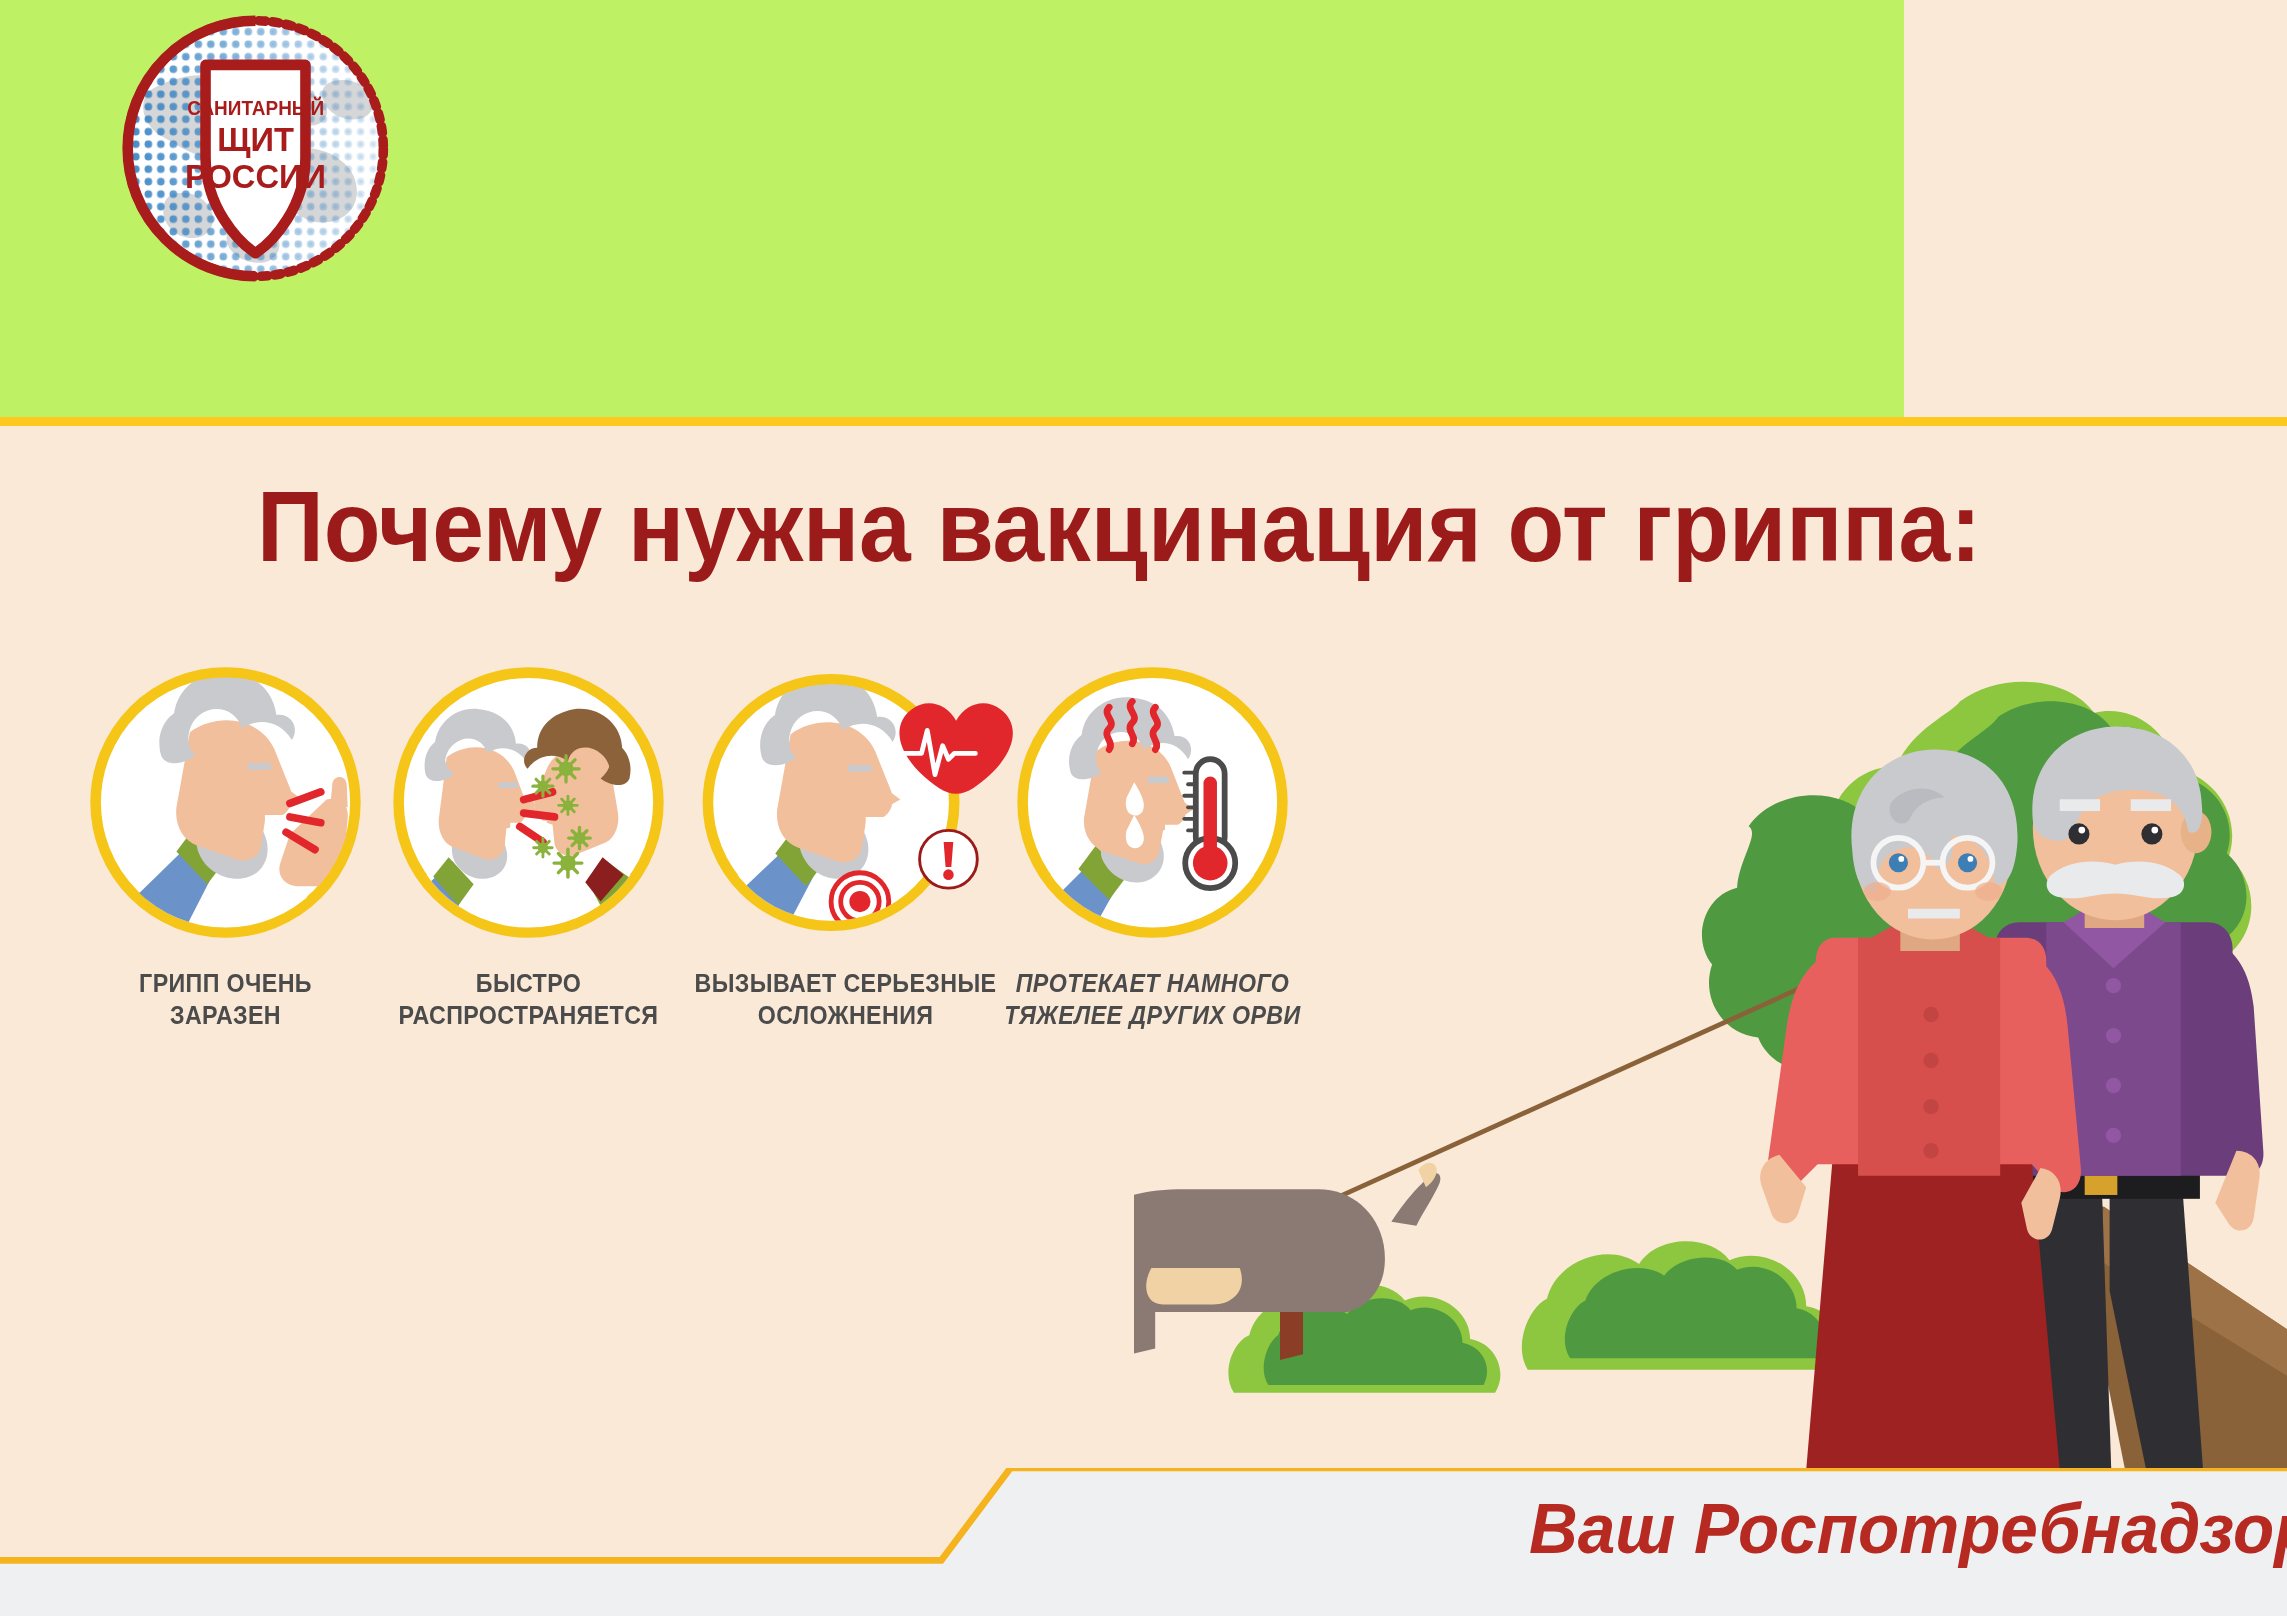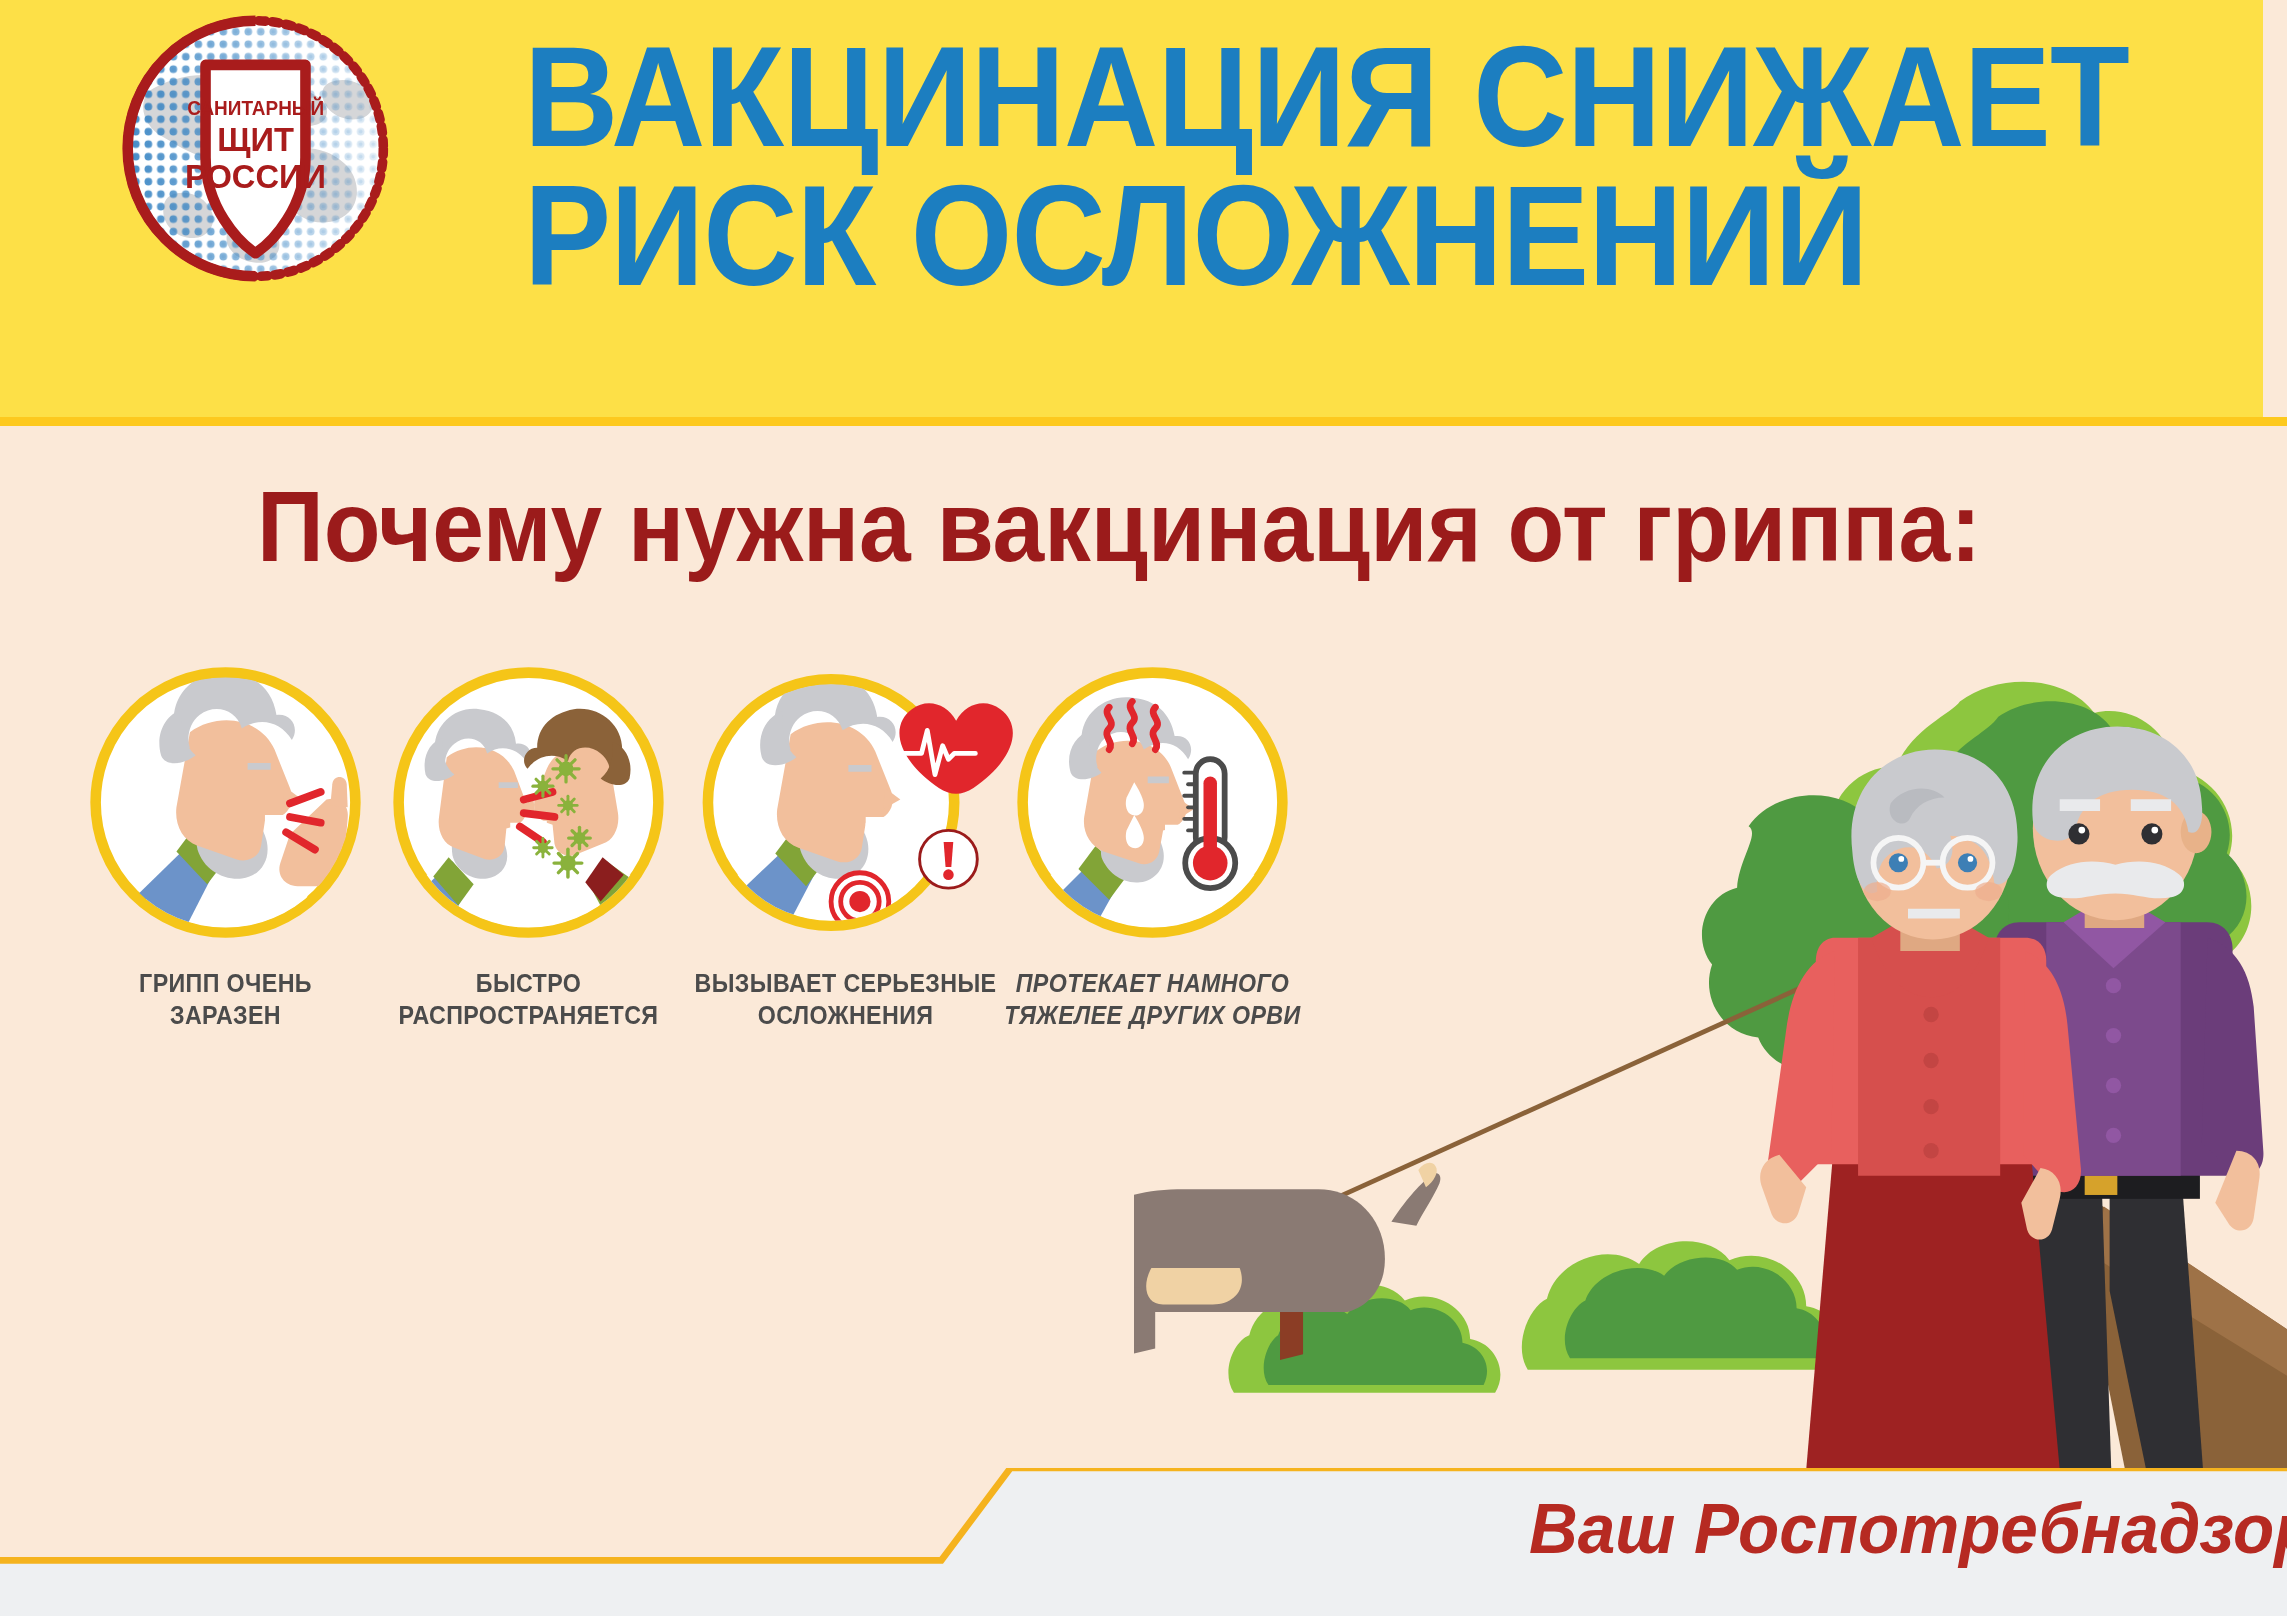--- a/index.html
+++ b/index.html
@@ -4,21 +4,21 @@
 <style>
   html,body{margin:0;padding:0;}
   body{
     width:2287px;height:1617px;overflow:hidden;
     font-family:"Liberation Sans", sans-serif;
     background:#ffffff;
   }
   #poster{position:relative;width:2287px;height:1617px;background:#fbe9d8;overflow:hidden;}
 
   
-  .header{position:absolute;left:0;top:0;width:2263px;height:417px;background:#fde047;z-index:5;}
+  .header{position:absolute;left:0;top:0;width:1904px;height:417px;background:#bef264;z-index:5;}
   .header-rule{position:absolute;left:0;top:417px;width:2287px;height:8.6px;background:#fdc91e;z-index:6;}
 
   .logo{position:absolute;left:92px;top:13.4px;width:327px;height:271px;}
   .logo svg{display:block;width:327px;height:271px;}
 
   .title-block{position:absolute;left:524px;top:27px;width:1729px;}
   .title-line{
     font-family:"Liberation Sans", sans-serif;
     font-weight:bold;color:#1c7ec0;
     font-size:142px;line-height:0.98;
@@ -293,24 +293,20 @@
 
         <g>
           <path d="M118 54 h104 v96 c0 52-34 88-52 100 -18-12-52-48-52-100z" fill="#ffffff" stroke="#a91c1c" stroke-width="11" stroke-linejoin="round"></path>
         </g>
         <text x="170" y="106" text-anchor="middle" fill="#a91c1c" font-family="Liberation Sans, sans-serif" font-size="21" font-weight="bold" transform="scale(0.94,1) translate(11,0)">САНИТАРНЫЙ</text>
         <text x="170" y="144" text-anchor="middle" fill="#a91c1c" font-family="Liberation Sans, sans-serif" font-size="34" font-weight="bold">ЩИТ</text>
         <text x="170" y="182" text-anchor="middle" fill="#a91c1c" font-family="Liberation Sans, sans-serif" font-size="34" font-weight="bold">РОССИИ</text>
       </svg>
     </div>
 
-    <div class="title-block">
-      <div class="title-line">ВАКЦИНАЦИЯ СНИЖАЕТ</div>
-      <div class="title-line">РИСК ОСЛОЖНЕНИЙ</div>
-    </div>
   </div>
   <div class="header-rule"></div>
 
   <div class="section-title">Почему нужна вакцинация от гриппа:</div>
 
   <div class="icons-row">
 
     <div class="icon-item i0">
       <div class="icon-circle">
         <svg viewBox="0 0 290 290" xmlns="http://www.w3.org/2000/svg">

